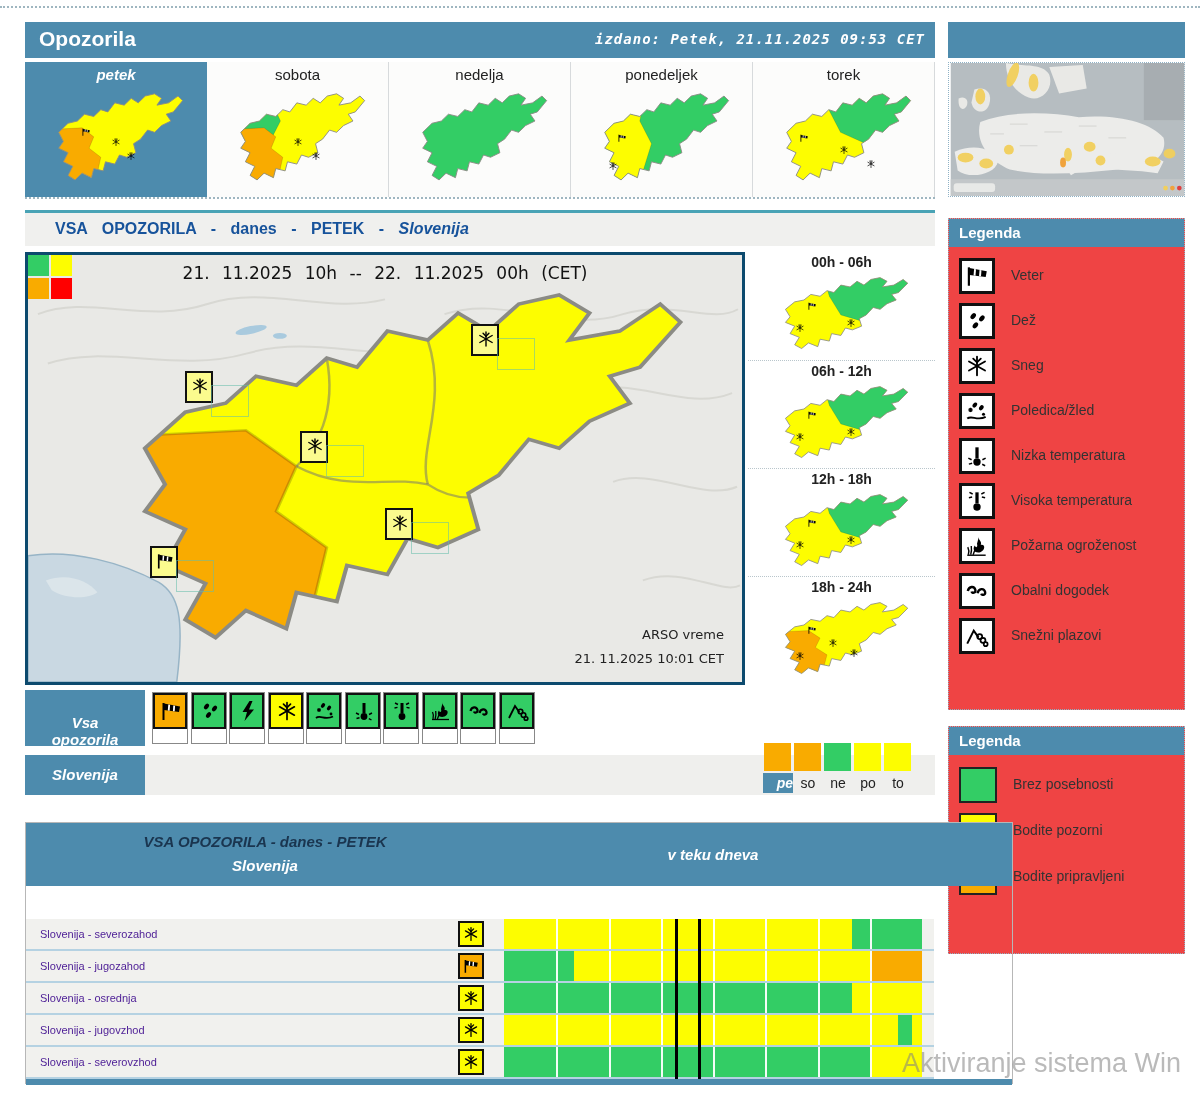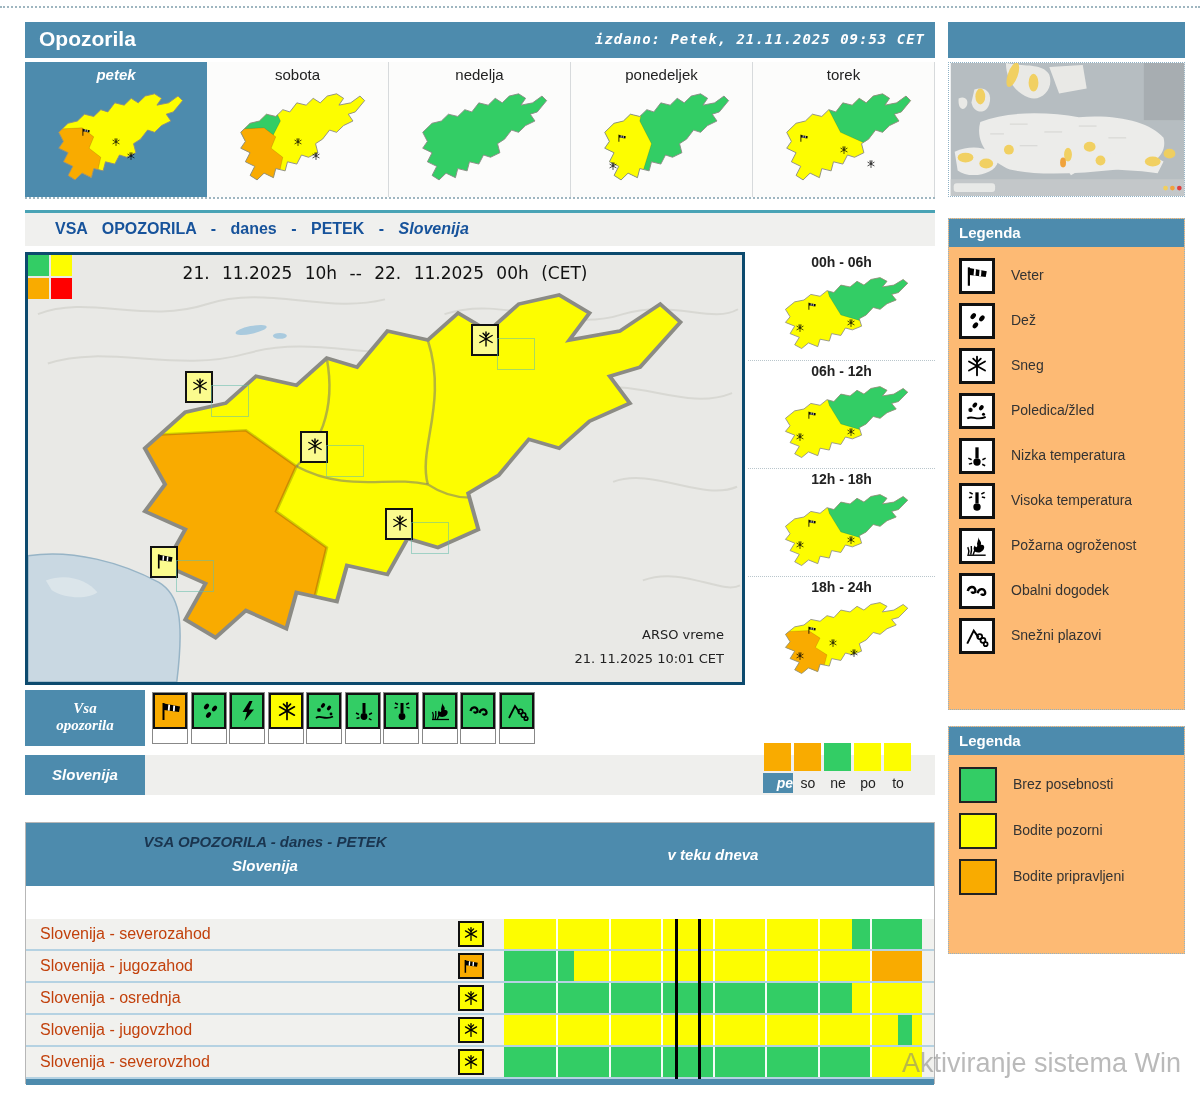--- a/index.html
+++ b/index.html
@@ -53,70 +53,70 @@
   .mini-marker svg{width:100%;height:100%;}
 
   
   .timecol{position:absolute;left:748px;top:252px;width:187px;height:433px;}
   .tcell{position:absolute;left:0;width:187px;height:108px;}
   .tcell + .tcell{border-top:1px dotted #b9c6cc;}
   .tcell .tl{display:block;text-align:center;font-size:14px;font-weight:bold;color:#222;margin-top:2px;}
   .tcell .tmap{position:relative;width:150px;height:84px;margin:2px auto 0;}
 
   
-  .legend{position:absolute;left:948px;width:237px;border:1px dotted #8fb2c6;box-sizing:border-box;background:#fdba74;}
+  .legend{position:absolute;left:948px;width:237px;border:1px dotted #8fb2c6;box-sizing:border-box;background:#ef4444;}
   .legend .lh{height:28px;background:#4d8bad;color:#fff;font-weight:bold;font-size:15px;line-height:28px;padding-left:10px;}
   .legend1{top:218px;height:492px;}
   .legend2{top:726px;height:228px;}
   .litem{position:relative;height:45px;margin-left:10px;}
   .libox{position:absolute;left:0;top:3px;width:36px;height:36px;background:#fff;border:3px solid #111;box-sizing:border-box;}
   .libox svg{width:26px;height:26px;margin:2px;}
   .litem .ll{position:absolute;left:52px;top:12px;font-size:14px;color:#333;}
   .citem{position:relative;height:46px;margin-left:10px;}
   .cbox{position:absolute;left:0;top:4px;width:38px;height:36px;border:2px solid #222;box-sizing:border-box;}
   .citem .ll{position:absolute;left:54px;top:13px;font-size:14px;color:#333;}
   .lpad{height:8px;}
 
   
   .vsarow{position:absolute;left:25px;top:690px;width:910px;height:56px;}
   .bluebox{position:absolute;background:#4d8bad;color:#fff;font-style:italic;font-weight:bold;
            font-size:15px;text-align:center;}
   .vsarow .bluebox{left:0;top:0;width:120px;height:56px;}
-  .vsarow .bluebox div{margin-top:10px;line-height:17px;font-family:Liberation Serif, serif;}
+  .vsarow .bluebox div{margin-top:24px;line-height:17px;}
   .tilestrip{position:absolute;left:127px;top:0;height:56px;}
   .tile{position:absolute;top:2px;width:36px;height:52px;border:1px solid #888;background:#fff;box-sizing:border-box;}
   .tile-icon{display:block;width:34px;height:36px;border-bottom:2px solid #111;box-sizing:border-box;
              border-left:2px solid #111;border-right:2px solid #111;border-top:2px solid #111;}
   .tile-icon svg{width:24px;height:24px;margin:4px;}
 
   
   .slorow{position:absolute;left:25px;top:743px;width:910px;height:52px;}
   .slorow .bluebox{left:0;top:12px;width:120px;height:40px;line-height:40px;}
   .slorow .strip{position:absolute;left:120px;top:12px;width:790px;height:40px;background:#efefed;}
   .dcol{position:absolute;top:0;width:30px;height:52px;cursor:pointer;}
   .dsq{position:absolute;left:1px;top:0;width:27px;height:28px;}
   .dlab{position:absolute;left:0;top:30px;width:30px;height:20px;text-align:center;font-size:14px;color:#222;line-height:20px;}
   .dlab.sel{background:#4d8bad;color:#fff;font-style:italic;font-weight:bold;text-align:right;}
 
   
-  .wtable{position:absolute;left:25px;top:822px;width:910px;height:262px;border:1px solid #b7b7b7;box-sizing:border-box;}
+  .wtable{position:absolute;left:25px;top:822px;width:988px;height:262px;border:1px solid #b7b7b7;box-sizing:border-box;}
   .thead{position:absolute;left:0;top:0;right:0;height:63px;background:#4d8bad;}
   .thead .l1{position:absolute;left:0;top:10px;width:478px;text-align:center;
              font-size:15px;font-weight:bold;font-style:italic;color:#1a354f;}
   .thead .l2{position:absolute;left:0;top:34px;width:478px;text-align:center;
              font-size:15px;font-weight:bold;font-style:italic;color:#fff;}
   .thead .r1{position:absolute;left:478px;top:0;width:418px;height:63px;line-height:63px;text-align:center;
              font-size:15px;font-weight:bold;font-style:italic;color:#fff;}
   .tsub{position:absolute;left:0;top:63px;right:0;height:33px;background:#f1f1ee;border-bottom:1px solid #9fc0d8;box-sizing:border-box;}
   .tsub .opis{position:absolute;left:0;top:6px;width:430px;text-align:center;font-size:14px;color:#2a6aa5;}
   .hourbar{position:absolute;left:478px;top:0;width:418px;height:33px;}
   .hourbar span{position:absolute;top:5px;transform:translateX(-50%);font-size:13px;color:#333;}
   .hourbar span::after{content:"";position:absolute;left:50%;top:19px;width:1px;height:6px;background:#778;}
   .trow{position:absolute;left:0;width:908px;height:30px;background:#f1f1ee;border-bottom:2px solid #b5d2e2;box-sizing:content-box;}
-  .trow .rl{position:absolute;left:14px;top:0;line-height:30px;font-size:16px;color:#c2410c;cursor:pointer;}
+  .trow .rl{position:absolute;left:14px;top:0;line-height:30px;font-size:11px;color:#4c1d95;cursor:pointer;}
   .ribox{position:absolute;left:432px;top:2px;width:26px;height:26px;border:2px solid #111;box-sizing:border-box;}
   .ribox svg{width:18px;height:18px;margin:2px;}
   .rbar{position:absolute;left:478px;top:0;width:418px;height:30px;background:#fff;overflow:hidden;}
   .seg{position:absolute;top:0;bottom:0;}
   .grid3{position:absolute;top:0;bottom:0;width:2px;background:rgba(255,255,255,.95);}
   .nowlines{position:absolute;left:478px;top:96px;width:418px;height:160px;pointer-events:none;z-index:5;}
   .nl{position:absolute;top:0;bottom:0;width:3px;background:#000;}
   .tbot{position:absolute;left:0;right:0;top:256px;height:6px;background:#4d8bad;}
 
   .watermark{position:absolute;left:902px;top:1048px;font-size:27px;color:rgba(130,130,130,.55);

